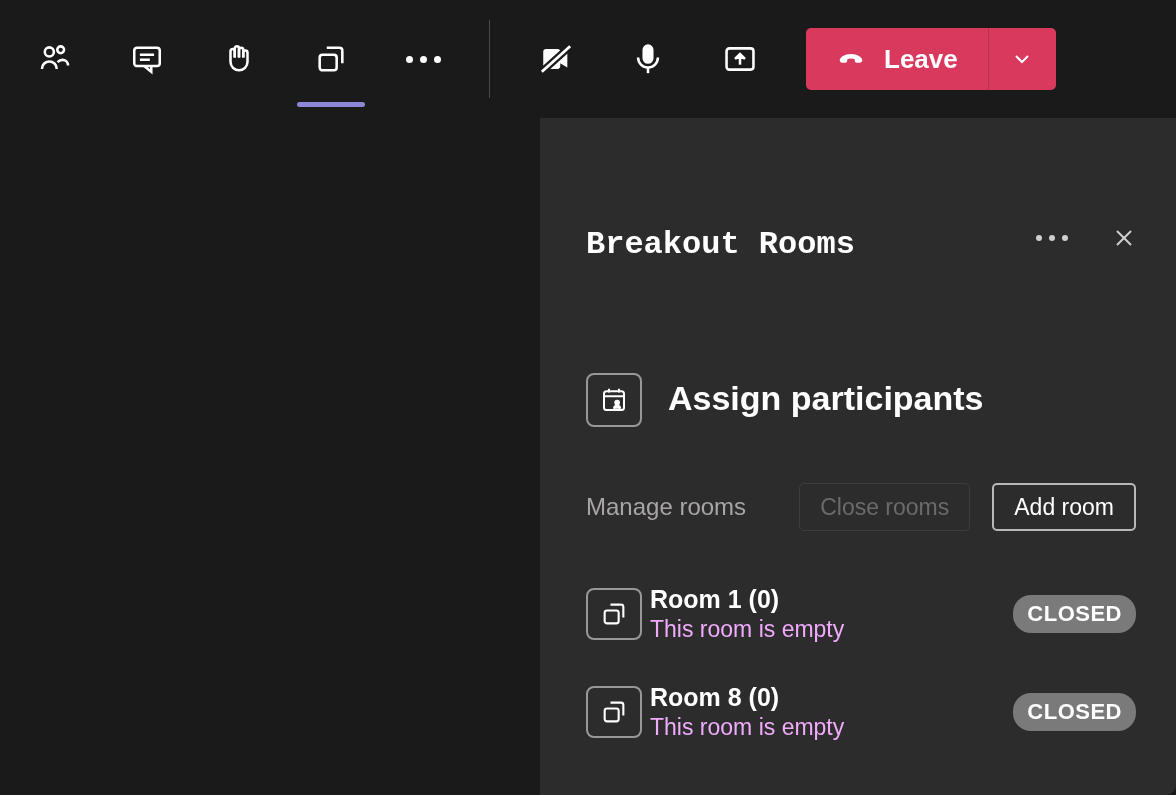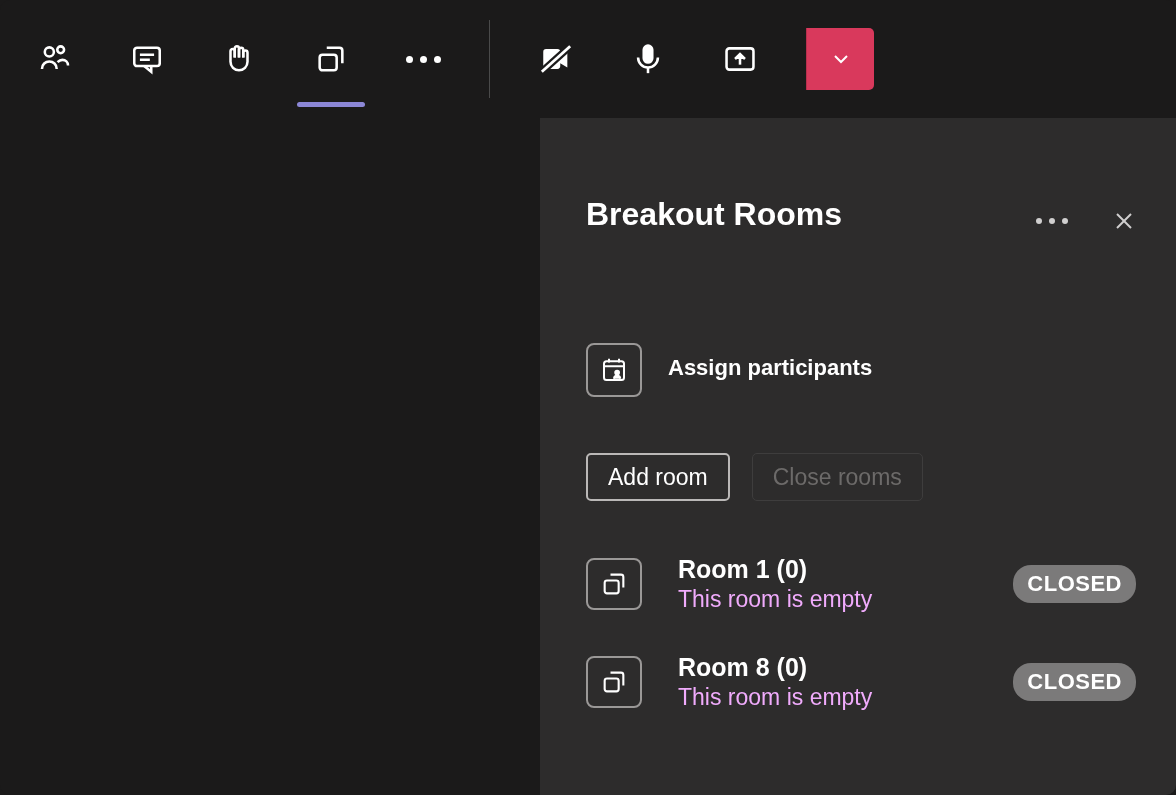--- a/index.html
+++ b/index.html
@@ -89,23 +89,24 @@
     }
     .right-pane {
       flex: 1;
       background: #2d2c2c;
       padding: 0 40px 0 46px;
       display: flex;
       flex-direction: column;
     }
     .panel-header {
       display: flex;
-      align-items: flex-end;
-      margin-top: 78px;
+      align-items: flex-start;
+      margin-top: 108px;
       margin-bottom: 110px;
+      font-family: Liberation Mono, monospace;
     }
     .panel-title {
       font-size: 32px;
       font-weight: 700;
       flex: 1;
     }
     .header-icons {
       display: flex;
       align-items: center;
       gap: 44px;
@@ -126,21 +127,21 @@
     .assign-icon-box {
       width: 56px;
       height: 54px;
       border: 2px solid #9a9897;
       border-radius: 8px;
       display: flex;
       align-items: center;
       justify-content: center;
     }
     .assign-text .assign-title {
-      font-size: 22px;
+      font-size: 34px;
       font-weight: 600;
       margin-bottom: 4px;
     }
     .assign-text .assign-sub {
       font-size: 24px;
       color: #a09f9e;
     }
     .manage-row {
       display: flex;
       align-items: center;
@@ -169,21 +170,21 @@
     .btn-disabled {
       border: 1px solid #3e3d3d;
       color: #6c6a69;
       background: transparent;
       cursor: default;
     }
     .rooms { display: flex; flex-direction: column; gap: 40px; }
     .room {
       display: flex;
       align-items: center;
-      gap: 36px;
+      gap: 8px;
     }
     .room-icon-box {
       width: 56px;
       height: 52px;
       border: 2px solid #9a9897;
       border-radius: 8px;
       display: flex;
       align-items: center;
       justify-content: center;
     }
@@ -289,20 +290,26 @@
     <div class="tb-icon-btn">
       <svg viewBox="0 0 24 24" fill="none" stroke="#fff" stroke-width="1.8">
         <rect x="2.5" y="4.5" width="19" height="15" rx="2"></rect>
         <path d="M12 16 V9"></path>
         <path d="M8.5 12 L12 8.5 L15.5 12" fill="#fff" stroke="#fff"></path>
       </svg>
     </div>
   </div>
 
   <div class="leave-group">
+    <div class="leave-btn">
+      <svg viewBox="0 0 24 24" width="30" height="30">
+        <path d="M3 13 c0-2.5 4-5 9-5 s9 2.5 9 5 c0 1.1-0.9 2-2 2 h-2.5 c-1 0-1.5-0.8-1.5-1.8 v-1 c-1-0.4-2-0.6-3-0.6 s-2 0.2-3 0.6 v1 c0 1-0.5 1.8-1.5 1.8 H5 c-1.1 0-2-0.9-2-2 z" fill="#fff"></path>
+      </svg>
+      <span>Leave</span>
+    </div>
     <div class="leave-chevron">
       <svg viewBox="0 0 24 24" width="24" height="24" fill="none" stroke="#fff" stroke-width="2">
         <path d="M6 9 L12 15 L18 9"></path>
       </svg>
     </div>
   </div>
 </div>
 
 <div class="main">
   <div class="left-pane"></div>
@@ -337,22 +344,23 @@
           <circle cx="14.5" cy="14" r="1.5" fill="#fff"></circle>
           <path d="M12 19 c0-1.5 1.2-2.5 2.5-2.5 s2.5 1 2.5 2.5" fill="#fff"></path>
         </svg>
       </div>
       <div class="assign-text">
         <div class="assign-title">Assign participants</div>
       </div>
     </div>
 
     <div class="manage-row">
+      <div class="manage-label">Manage rooms</div>
+      <div class="btn btn-disabled">Close rooms</div>
       <div class="btn btn-outline">Add room</div>
-      <div class="btn btn-disabled">Close rooms</div>
     </div>
 
     <div class="rooms">
 
       <div class="room">
         <div class="room-icon-box">
           <svg viewBox="0 0 24 24" width="28" height="28" fill="none" stroke="#fff" stroke-width="1.8">
             <path d="M9 4 H18 a2 2 0 0 1 2 2 V15"></path>
             <rect x="4" y="9" width="12" height="11" rx="2"></rect>
           </svg>

